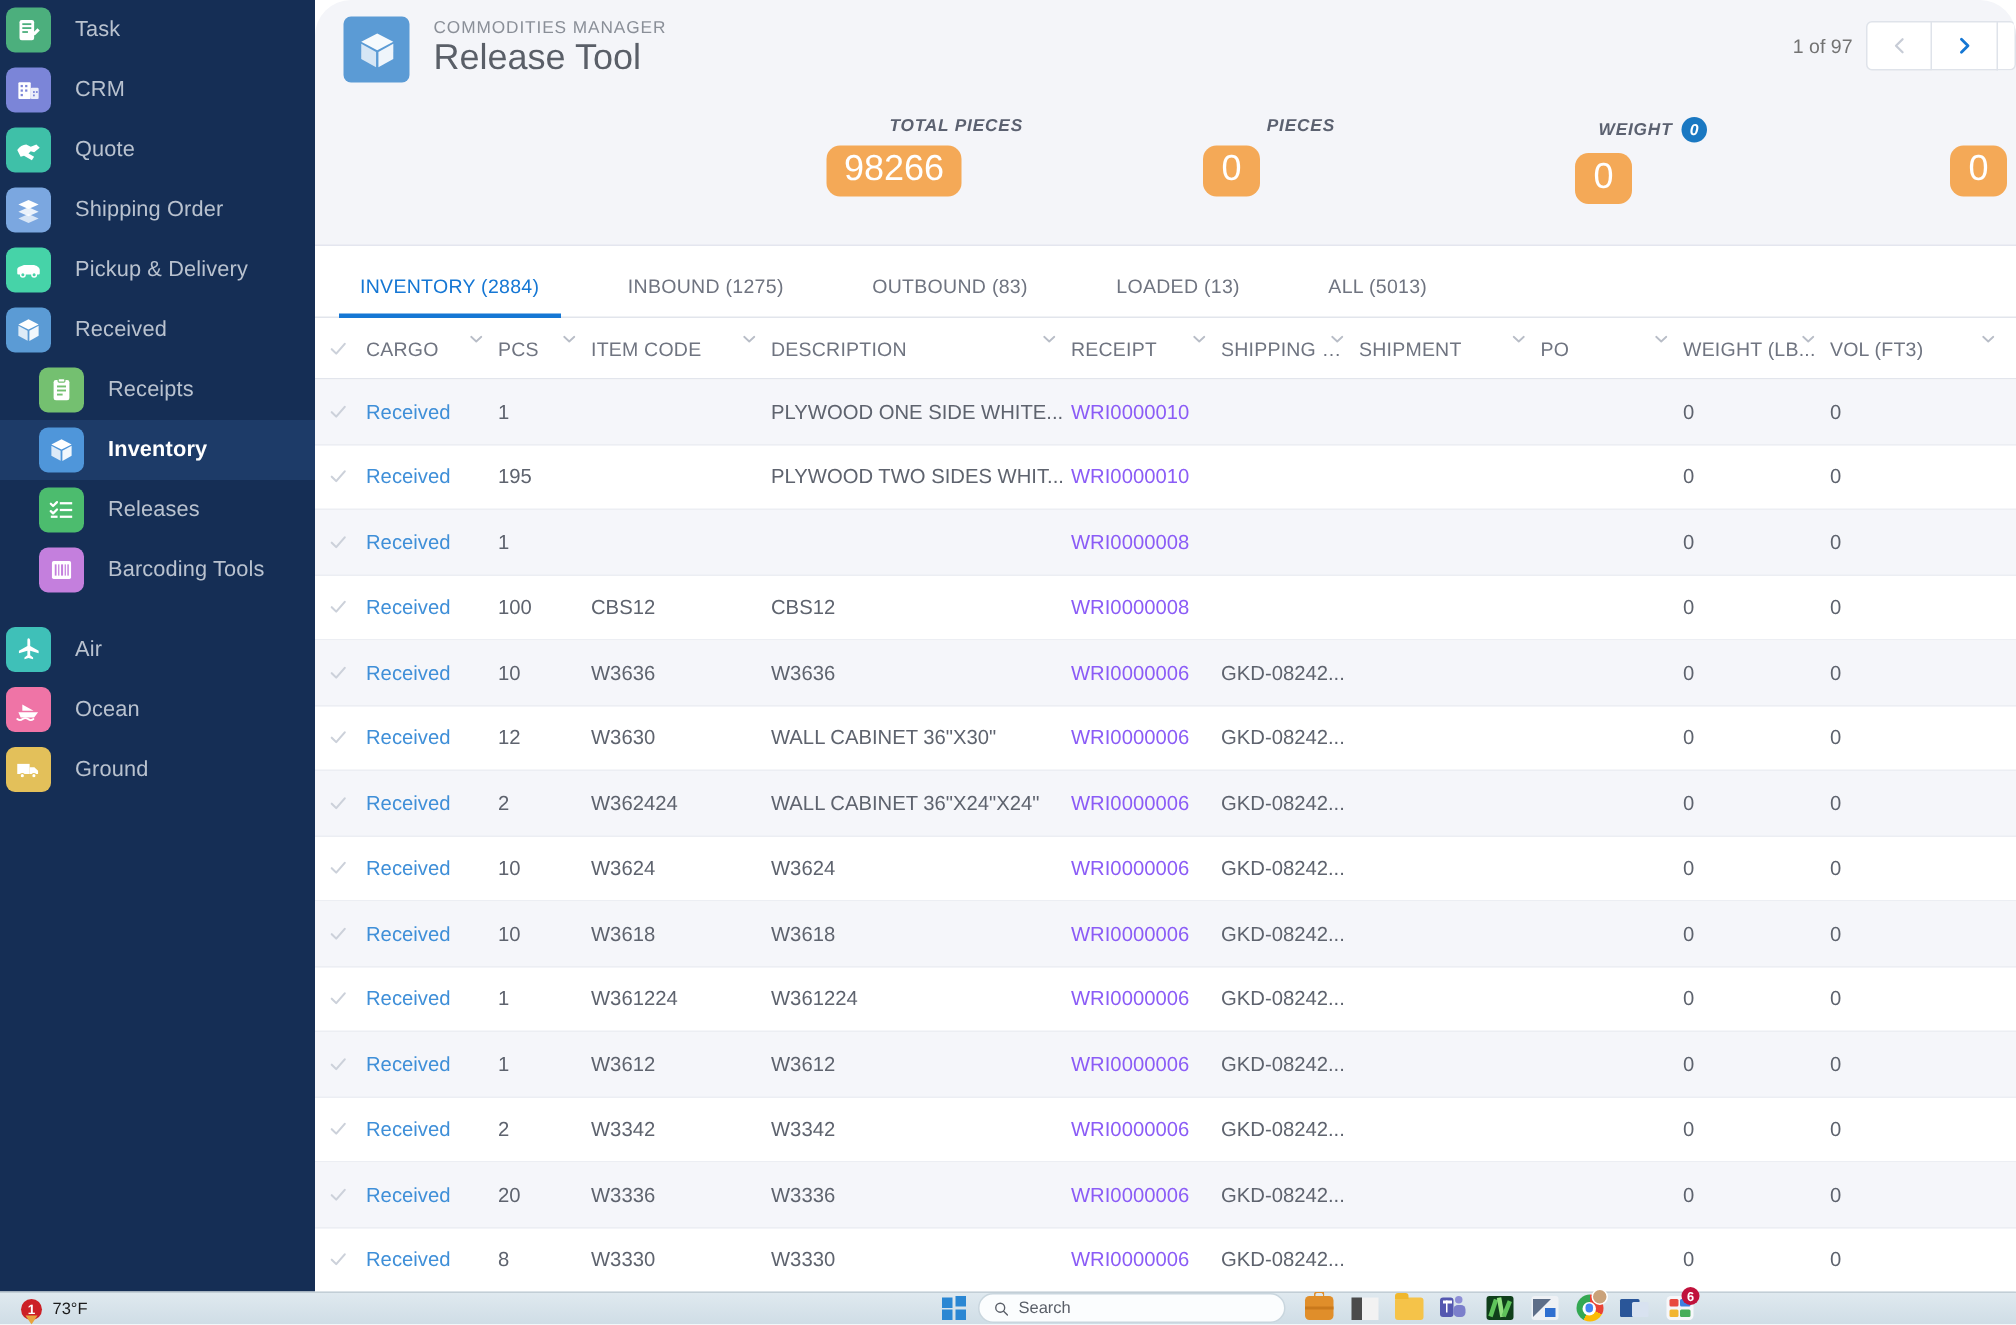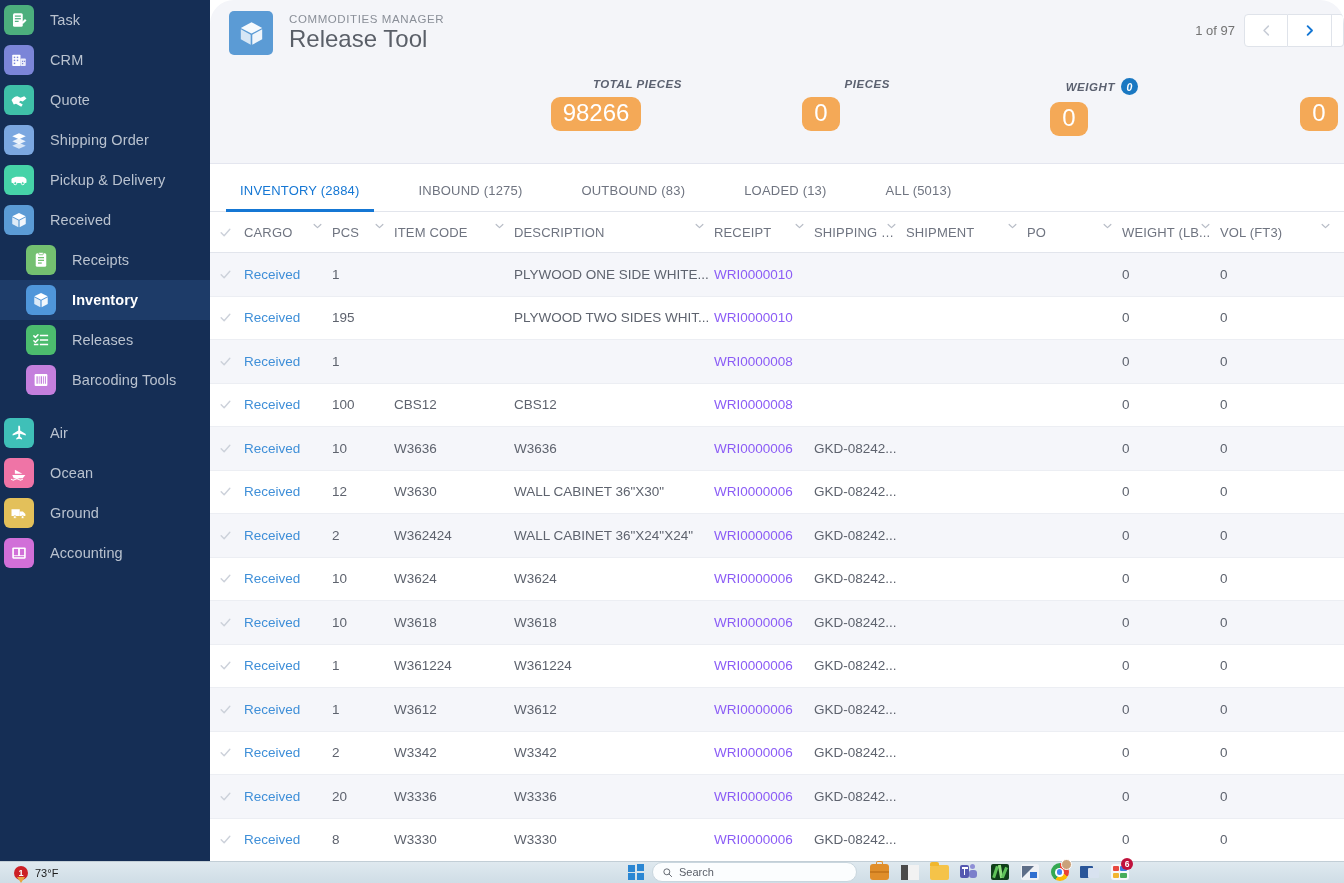--- a/index.html
+++ b/index.html
@@ -415,31 +415,20 @@
         <div class="nav-item">
           <span class="nav-icon" style="background: rgb(227, 192, 90);">
             <svg viewBox="0 0 24 24" fill="#fff">
               <path d="M2 7h11v9H2z" fill="#fff"></path>
               <path d="M13 10h4.2l3.3 3.2V16H13z" fill="#fff"></path>
               <circle cx="6.5" cy="17.5" r="1.9" fill="#fff" stroke="#e3c05a" stroke-width="1"></circle>
               <circle cx="16.8" cy="17.5" r="1.9" fill="#fff" stroke="#e3c05a" stroke-width="1"></circle>
             </svg>
           </span>
           <span class="nav-label">Ground</span>
-        </div>
-        <div class="nav-item">
-          <span class="nav-icon" style="background: rgb(209, 111, 216);">
-            <svg viewBox="0 0 24 24" fill="#fff">
-              <rect x="3" y="4.5" width="18" height="15" rx="1.5" fill="#fff"></rect>
-              <rect x="5.2" y="6.6" width="5.6" height="8.4" fill="#d16fd8"></rect>
-              <rect x="13.2" y="6.6" width="5.6" height="8.4" fill="#d16fd8"></rect>
-              <rect x="5.2" y="16.2" width="13.6" height="1.4" fill="#d16fd8"></rect>
-            </svg>
-          </span>
-          <span class="nav-label">Accounting</span>
         </div>
       </div>
   </nav>
 
   <div class="main">
 
     <div class="header">
       <div class="app-logo">
         <svg viewBox="0 0 24 24" fill="#ffffff">
           <path d="M12 2 L21.5 7 L12 12 L2.5 7 Z" opacity=".95"></path>

